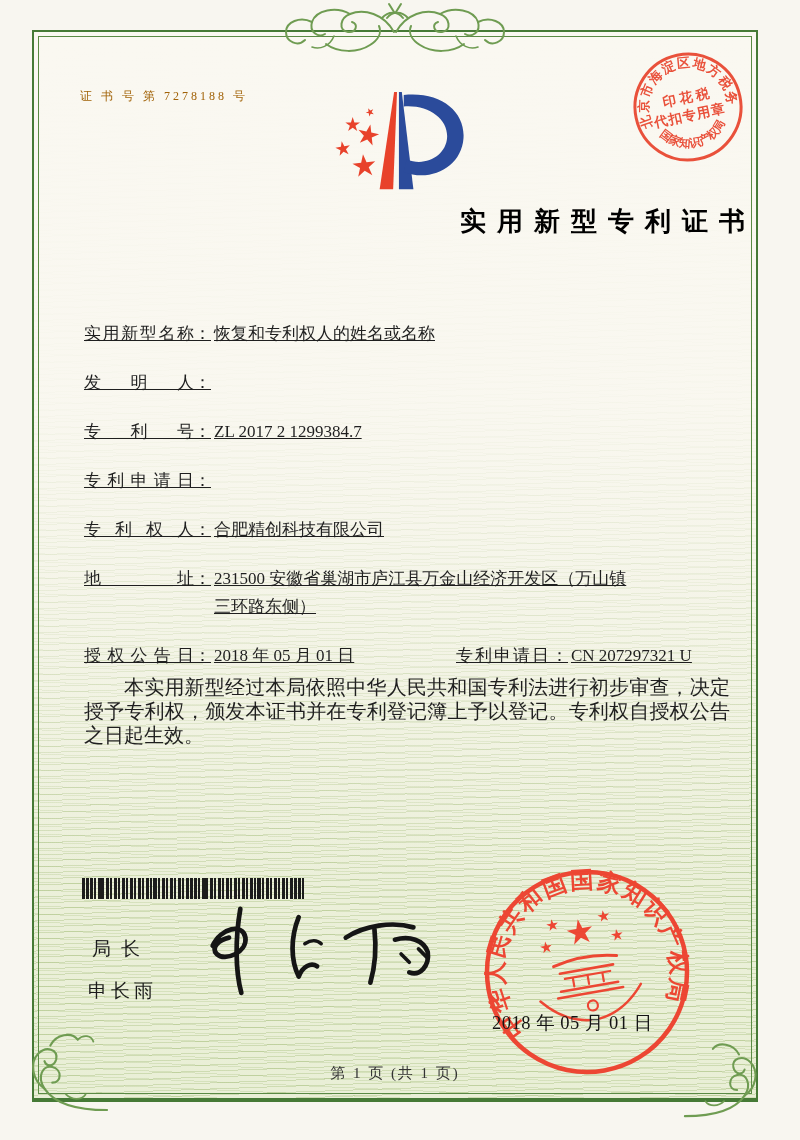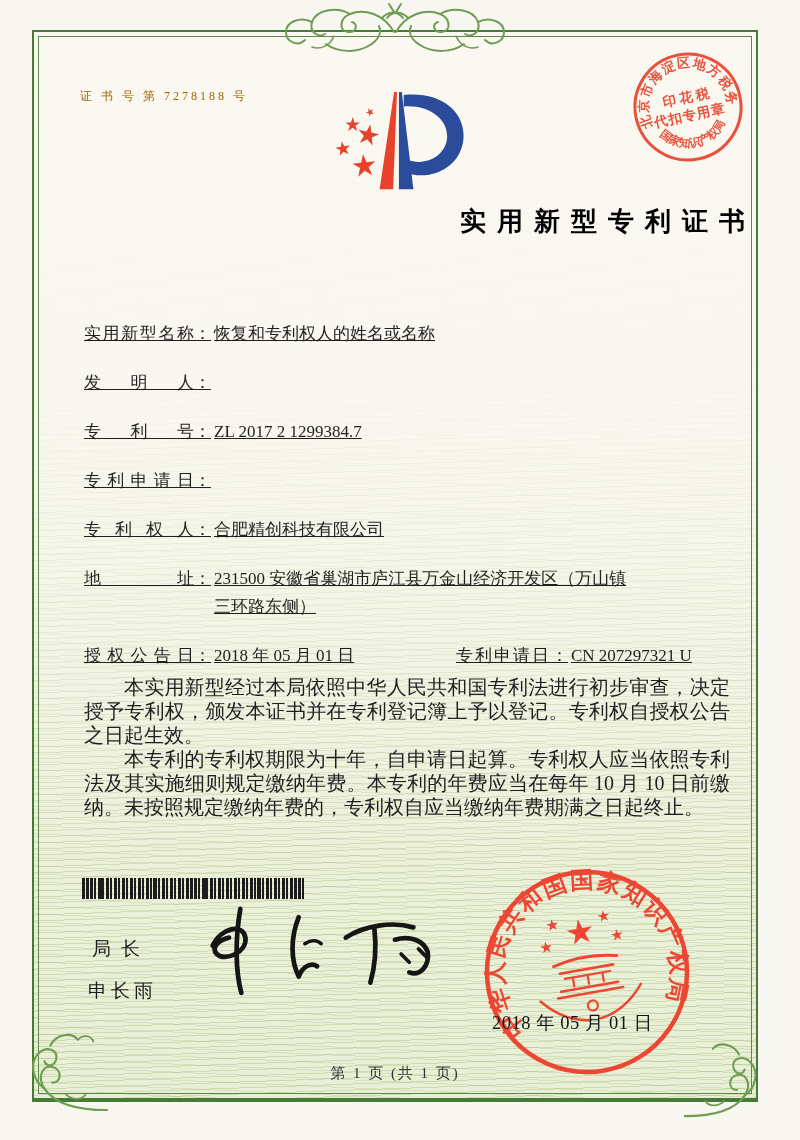--- a/index.html
+++ b/index.html
@@ -176,21 +176,20 @@
         <span class="grant-group2">
           <span class="glabel">专利申请日</span>
             <span class="fcolon">：</span>
           <span>CN 207297321 U</span>
         </span>
       </div>
     </div>
 
     <div class="paras">
       <p>本实用新型经过本局依照中华人民共和国专利法进行初步审查，决定授予专利权，颁发本证书并在专利登记簿上予以登记。专利权自授权公告之日起生效。</p>
-      <p>本专利的专利权期限为十年，自申请日起算。专利权人应当依照专利法及其实施细则规定缴纳年费。本专利的年费应当在每年 10 月 10 日前缴纳。未按照规定缴纳年费的，专利权自应当缴纳年费期满之日起终止。</p>
     </div>
 
     <div class="barcode"></div>
 
     <div class="signer-title">局长</div>
     <div class="signer-name">申长雨</div>
 
     <svg class="signature" viewBox="0 0 250 100">
       <g fill="none" stroke="#151515" stroke-width="4.6" stroke-linecap="round" stroke-linejoin="round">
         <path d="M28,42 C36,24 58,20 60,34 C62,48 40,58 32,50 C26,44 34,36 44,34"></path>

